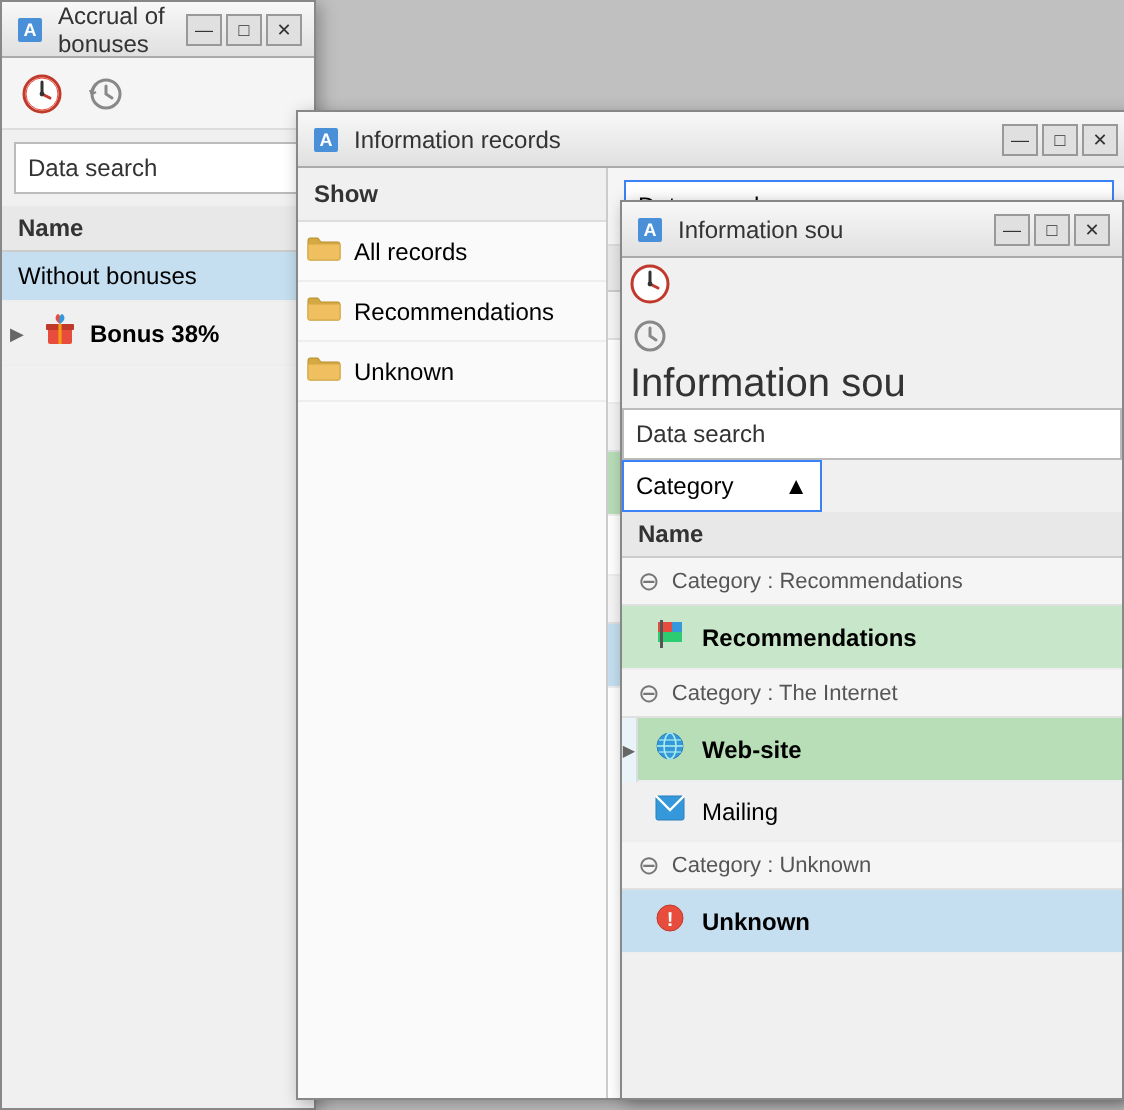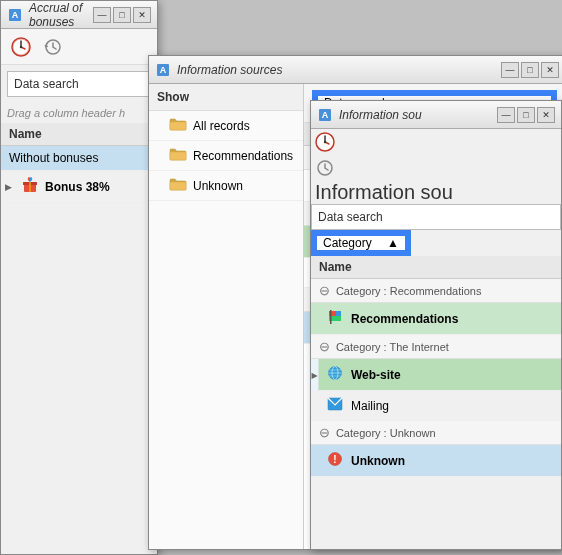--- a/index.html
+++ b/index.html
@@ -38,21 +38,20 @@
       display: flex;
       align-items: center;
       justify-content: center;
     }
 
     .title-text {
       flex: 1;
       font-size: 12px;
       color: #333;
       font-weight: normal;
-      font-style: italic;
     }
 
     .title-controls {
       display: flex;
       gap: 2px;
     }
 
     .title-btn {
       width: 18px;
       height: 16px;
@@ -175,21 +174,21 @@
 
     .left-panel-header {
       padding: 6px 8px;
       font-weight: 600;
       color: #333;
       border-bottom: 1px solid #ddd;
       background: #f0f0f0;
     }
 
     .tree-item {
-      padding: 6px 20px;
+      padding: 6px 4px;
       display: flex;
       align-items: center;
       gap: 6px;
       cursor: pointer;
       border-bottom: 1px solid #eee;
     }
     .tree-item.active { background: #c8dff0; }
 
     .right-panel {
       flex: 1;
@@ -199,21 +198,21 @@
 
     .right-panel-toolbar {
       padding: 6px 8px;
       border-bottom: 1px solid #ddd;
       background: #f5f5f5;
     }
 
     .dropdown-select {
       width: 100%;
       height: 26px;
-      border: 6px solid #3b82f6;
+      border: 1px solid #3b82f6;
       background: white;
       padding: 4px 6px;
       font-size: 12px;
       display: flex;
       align-items: center;
       justify-content: space-between;
       cursor: pointer;
     }
 
     .category-header {
@@ -288,21 +287,20 @@
           <circle cx="9" cy="9" r="7" fill="none" stroke="#888" stroke-width="1.5"></circle>
           <path d="M9 5 L9 9 L12 11" stroke="#888" stroke-width="1.5" fill="none" stroke-linecap="round"></path>
           <path d="M4 4 Q2 6 2 9" stroke="#888" stroke-width="1.5" fill="none"></path>
           <polyline points="1,7 2,9 4,8" fill="none" stroke="#888" stroke-width="1.2"></polyline>
         </svg>
       </div>
     </div>
     <div class="search-box">
       <input class="search-input" type="text" value="Data search" placeholder="Data search" style="">
     </div>
-    <div class="drag-hint">Drag a column header h</div>
     <div class="col-header">Name</div>
     <div class="table-row selected-blue">
       <span>Without bonuses</span>
     </div>
     <div class="table-row" style="position:relative;">
       <span style="position:absolute;left:4px;top:50%;transform:translateY(-50%);color:#666;font-size:9px;">▶</span>
       <span style="margin-left:12px;">
         <svg width="18" height="18" viewBox="0 0 18 18">
           <rect x="3" y="8" width="12" height="8" rx="1" fill="#e74c3c"></rect>
           <rect x="2" y="6" width="14" height="3" rx="0.5" fill="#c0392b"></rect>
@@ -317,21 +315,21 @@
 </div>
 
 <div class="window window-info">
   <div class="title-bar">
     <div class="title-bar-icon">
       <svg width="14" height="14" viewBox="0 0 14 14">
         <rect x="1" y="1" width="12" height="12" fill="#4a90d9" rx="1"></rect>
         <text x="7" y="10" text-anchor="middle" fill="white" font-size="9" font-weight="bold">A</text>
       </svg>
     </div>
-    <span class="title-text">Information sources</span>
+    <span class="title-text">Information records</span>
     <div class="title-controls">
       <div class="title-btn">—</div>
       <div class="title-btn">□</div>
       <div class="title-btn">✕</div>
     </div>
   </div>
   <div class="content">
     <div class="left-panel">
       <div class="left-panel-header">Show</div>
 

